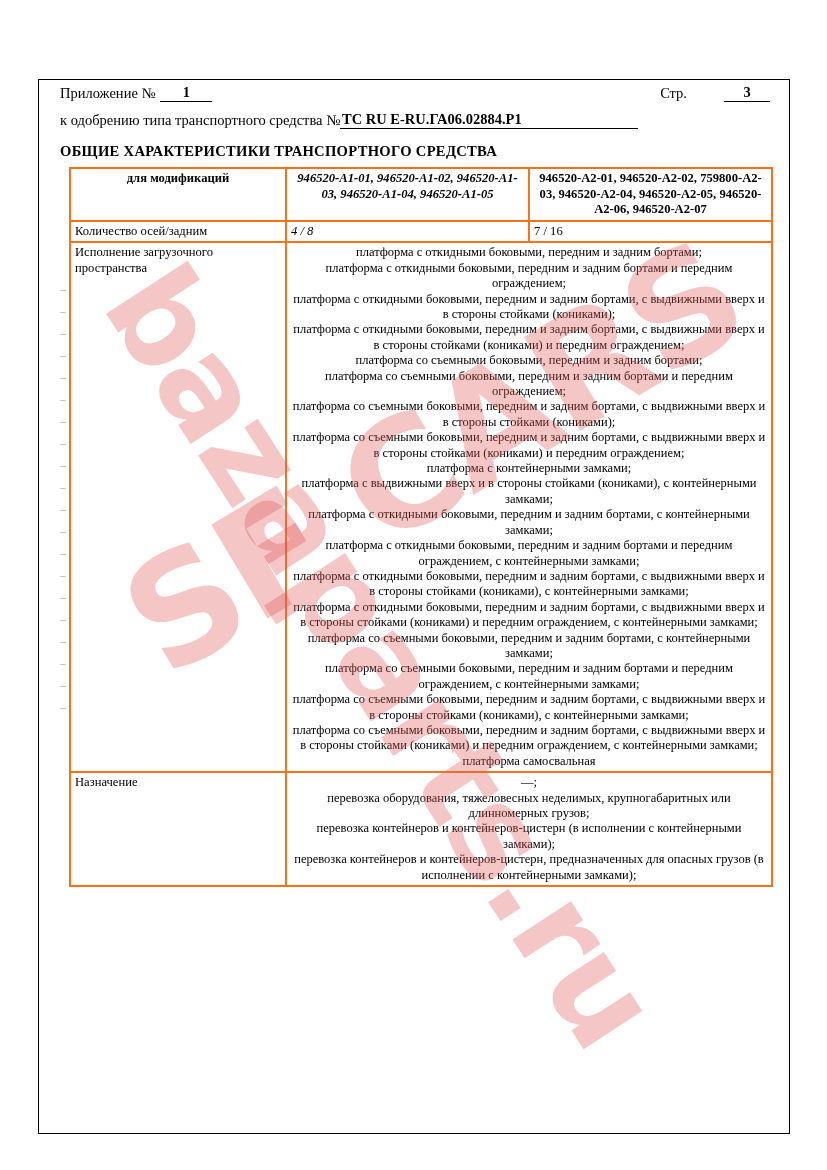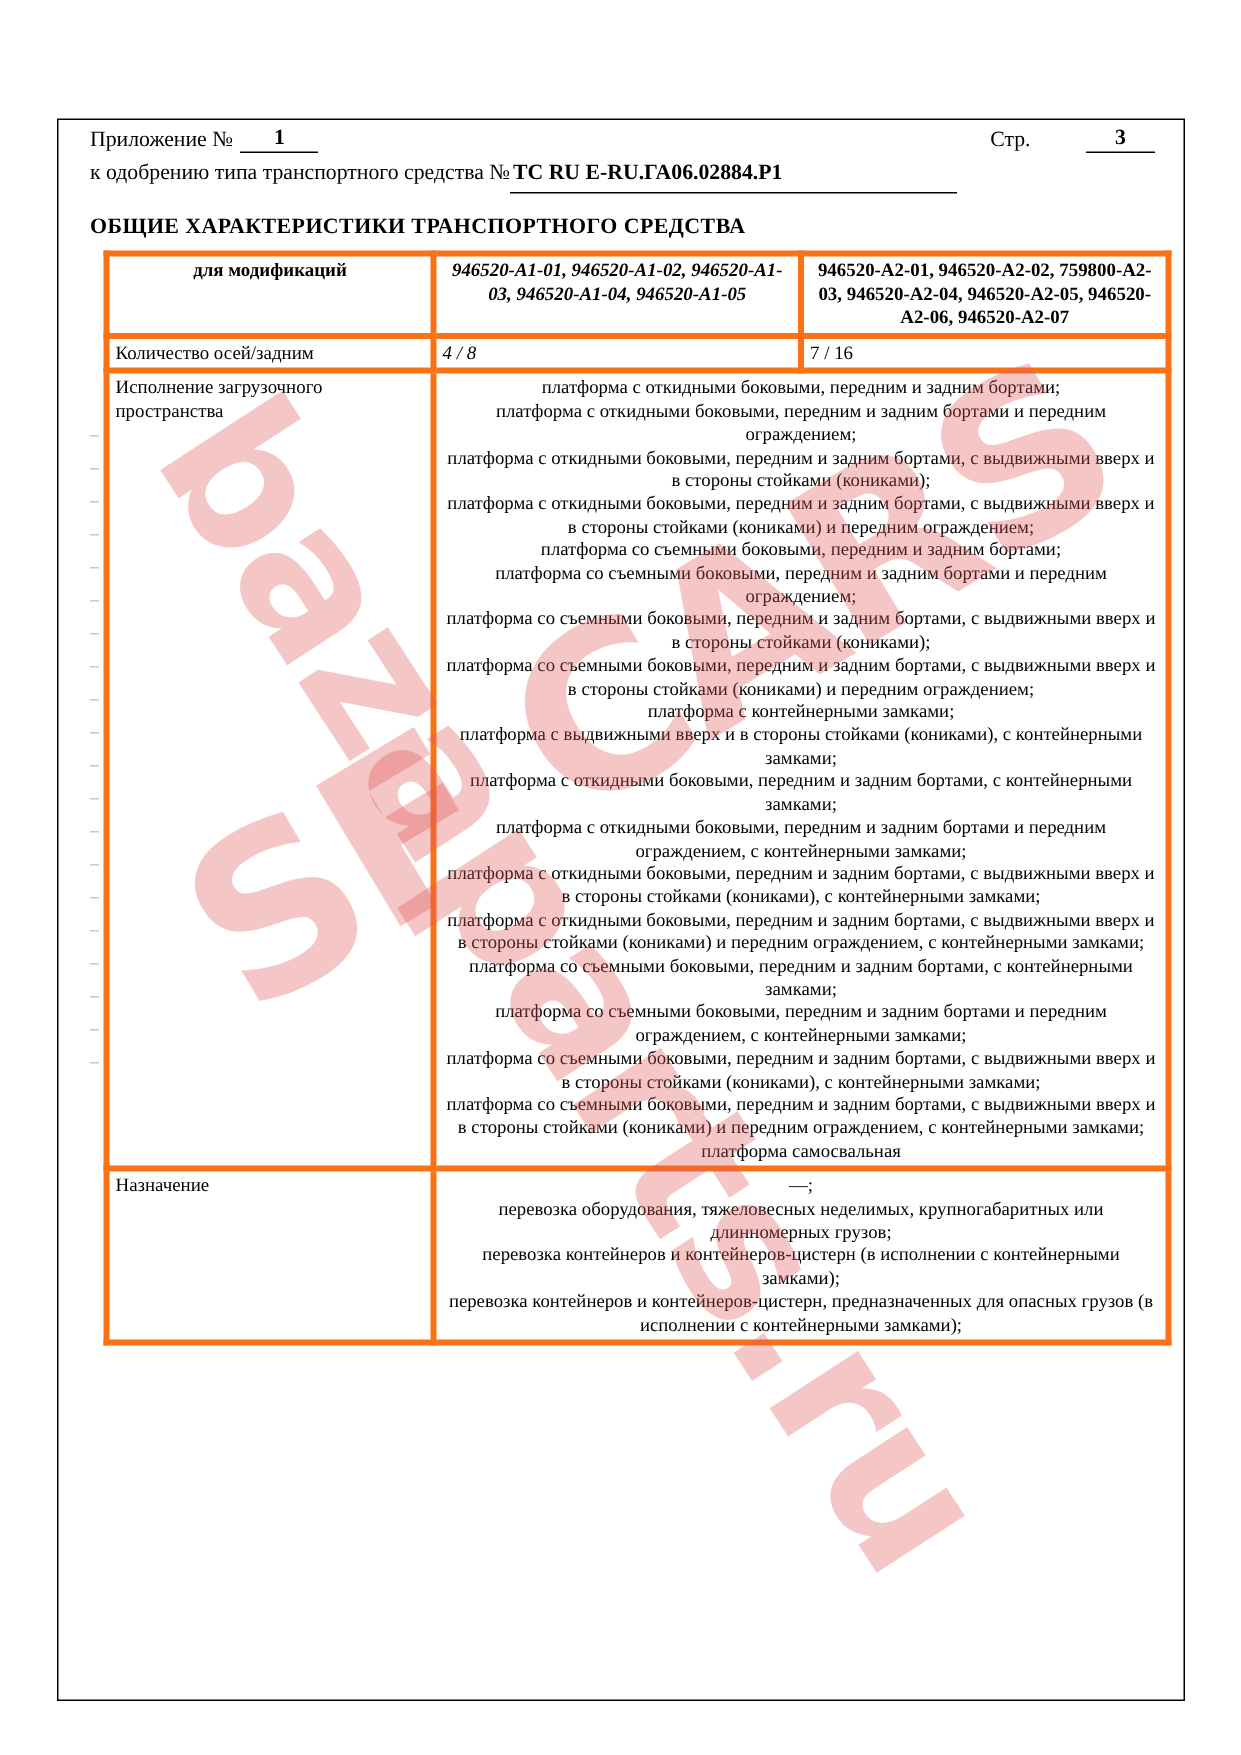--- a/index.html
+++ b/index.html
@@ -54,20 +54,21 @@
     font-size: 14.5px;
     padding: 0 6px 1px 6px;
     line-height: 16px;
   }
   .u1 { min-width: 40px; margin-left: 5px; }
   .spacer { flex: 1; }
   .page-no-group { display: flex; align-items: flex-end; gap: 32px; }
   .u2 { min-width: 34px; margin-left: 5px; }
   .hdr-row2 {
     display: flex;
+    align-items: flex-end;
     font-size: 14.5px;
     margin-top: 5px;
     height: 22px;
   }
   .u3 {
     min-width: 290px;
     text-align: left;
     padding-left: 2px;
   }
   .doc-title {
@@ -78,21 +79,21 @@
     margin: 14px 0 7px 0;
   }
   
   table.spec {
     border-collapse: collapse;
     width: 672px;
     margin-left: 9px;
     table-layout: fixed;
   }
   table.spec td {
-    border: 4px solid #f97316;
+    border: 2px solid #f97316;
     vertical-align: top;
     font-size: 12.6px;
     line-height: 15.6px;
     padding: 2px 4px;
   }
   td.col-a { width: 206px; }
   td.col-b { width: 233px; font-style: italic; }
   td.col-c { width: 233px; }
   .th-center {
     text-align: center;

